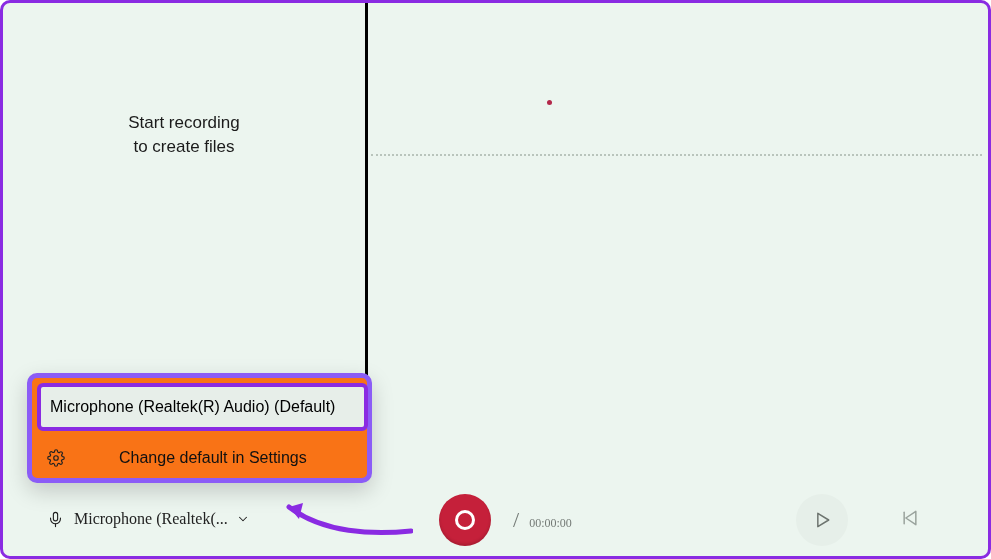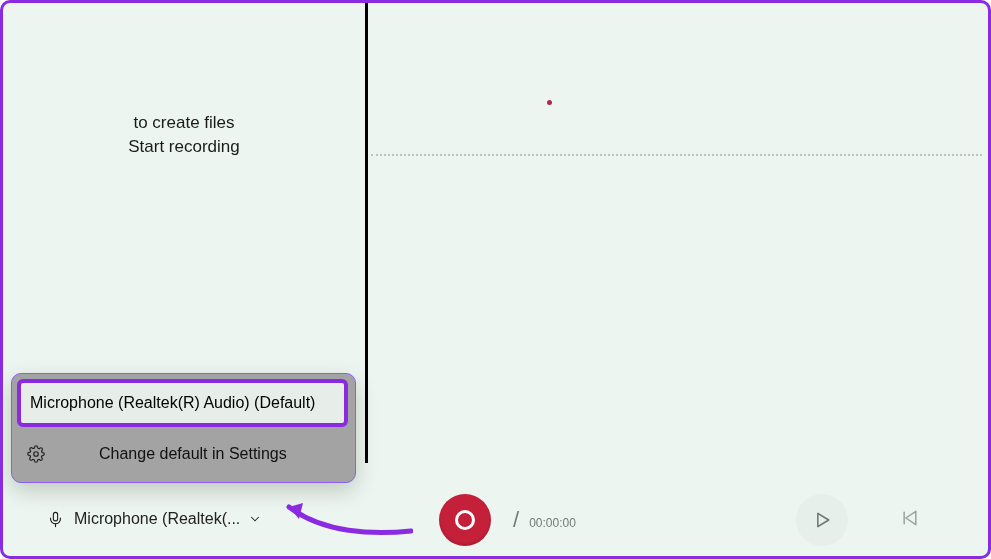--- a/index.html
+++ b/index.html
@@ -40,24 +40,24 @@
     background: #b3284a;
   }
   .dotted-line {
     position: absolute;
     top: 151px; left: 0; right: 6px;
     border-top: 2px dotted #b9c4bc;
   }
 
   .flyout {
     position: absolute;
-    left: 8px; top: 370px;
+    left: 24px; top: 370px;
     width: 345px; height: 110px;
-    background: #a3a3a3;
-    border: 1px solid #8b5cf6;
+    background: #f97316;
+    border: 5px solid #8b5cf6;
     border-radius: 10px;
     box-shadow: 0 8px 22px rgba(0,0,0,0.18);
     padding: 5px;
   }
   .flyout-item-highlighted {
     position: relative;
     border: 4px solid #8a2be2;
     border-radius: 6px;
     width: 331px; height: 48px;
     display: flex; align-items: center;
@@ -79,20 +79,21 @@
     gap: 44px;
   }
   .flyout-item .gear { margin-right: 10px; display: inline-flex; }
 
   .bottom-bar {
     position: absolute;
     left: 0; right: 8px; bottom: 0;
     height: 72px;
     display: flex;
     align-items: center;
+    font-family: Liberation Serif, serif;
   }
   .mic-selector {
     position: absolute;
     left: 38px; top: 16px;
     height: 38px;
     display: flex; align-items: center;
     font-size: 16px;
     color: #222;
     cursor: pointer;
     border-radius: 6px;
@@ -159,22 +160,22 @@
     pointer-events: none;
   }
 </style>
 </head>
 <body>
 
 <div class="frame">
 
   <div class="sidebar">
     <div class="empty-state">
+      <div>Start recording</div>
       <div>to create files</div>
-      <div>Start recording</div>
     </div>
   </div>
 
   <div class="canvas">
     <div class="playhead-dot"></div>
     <div class="dotted-line"></div>
   </div>
 
   <div class="flyout">
     <div class="flyout-item-highlighted">

